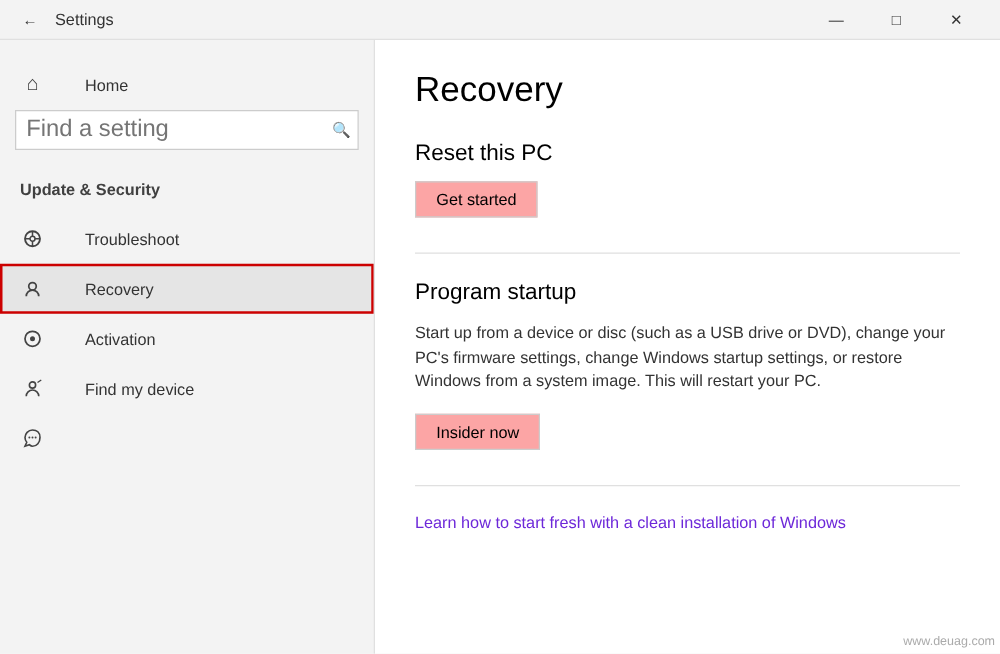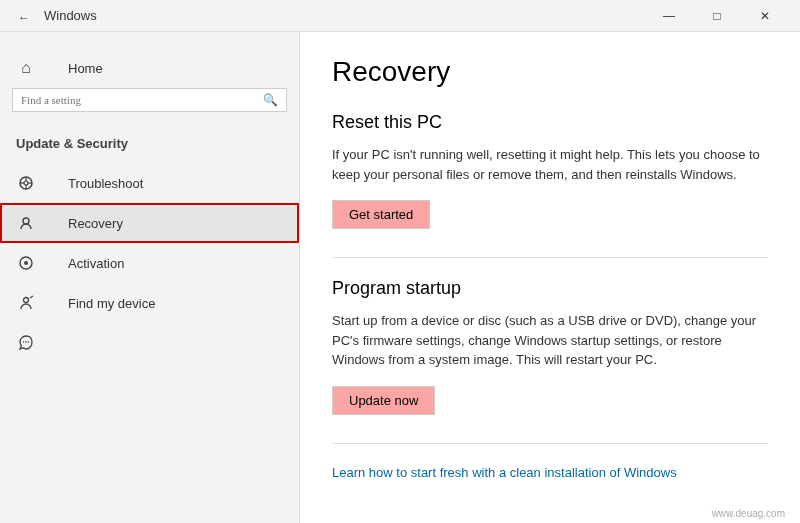--- a/index.html
+++ b/index.html
@@ -73,24 +73,23 @@
       display: flex;
       align-items: center;
       border: 1px solid #ccc;
       background: white;
       padding: 4px 8px;
     }
     .search-box input {
       border: none;
       outline: none;
       flex: 1;
-      font-size: 11px;
+      font-size: 19px;
       background: transparent;
       color: #6d28d9;
-      font-family: Liberation Serif, serif;
     }
     .search-icon {
       color: #666;
       font-size: 12px;
     }
 
     .sidebar-section-title {
       font-size: 13px;
       font-weight: 600;
       padding: 8px 16px 12px 16px;
@@ -166,43 +165,43 @@
       margin-bottom: 28px;
     }
 
     .divider {
       border: none;
       border-top: 1px solid #e0e0e0;
       margin-bottom: 20px;
     }
 
     .link-text {
-      color: #0369a1;
+      color: #6d28d9;
       font-size: 13px;
       text-decoration: none;
       cursor: pointer;
     }
 
     
     .watermark {
       position: fixed;
       bottom: 4px;
-      right: 15px;
+      right: 4px;
       font-size: 10px;
       color: #aaa;
     }
   </style>
 </head>
 <body>
 
 <div class="titlebar">
   <div class="titlebar-back">
     <span>←</span>
   </div>
-  <span class="titlebar-title">Windows</span>
+  <span class="titlebar-title">Settings</span>
   <div class="titlebar-controls">
     <div class="titlebar-btn">—</div>
     <div class="titlebar-btn">□</div>
     <div class="titlebar-btn close">✕</div>
   </div>
 </div>
 
 <div class="main-container">
 
   <div class="sidebar">
@@ -277,29 +276,28 @@
     </div>
 
   </div>
 
   <div class="content">
 
     <h1 class="content-title">Recovery</h1>
 
     
     <h2 class="section-title">Reset this PC</h2>
-    <p class="section-desc">If your PC isn't running well, resetting it might help. This lets you choose to keep your personal files or remove them, and then reinstalls Windows.</p>
     <button class="action-button">Get started</button>
 
     <hr class="divider">
 
     
     <h2 class="section-title">Program startup</h2>
     <p class="section-desc">Start up from a device or disc (such as a USB drive or DVD), change your PC's firmware settings, change Windows startup settings, or restore Windows from a system image. This will restart your PC.</p>
-    <button class="action-button">Update now</button>
+    <button class="action-button">Insider now</button>
 
     <hr class="divider">
 
     
     <a class="link-text">Learn how to start fresh with a clean installation of Windows</a>
 
   </div>
 
 </div>
 

